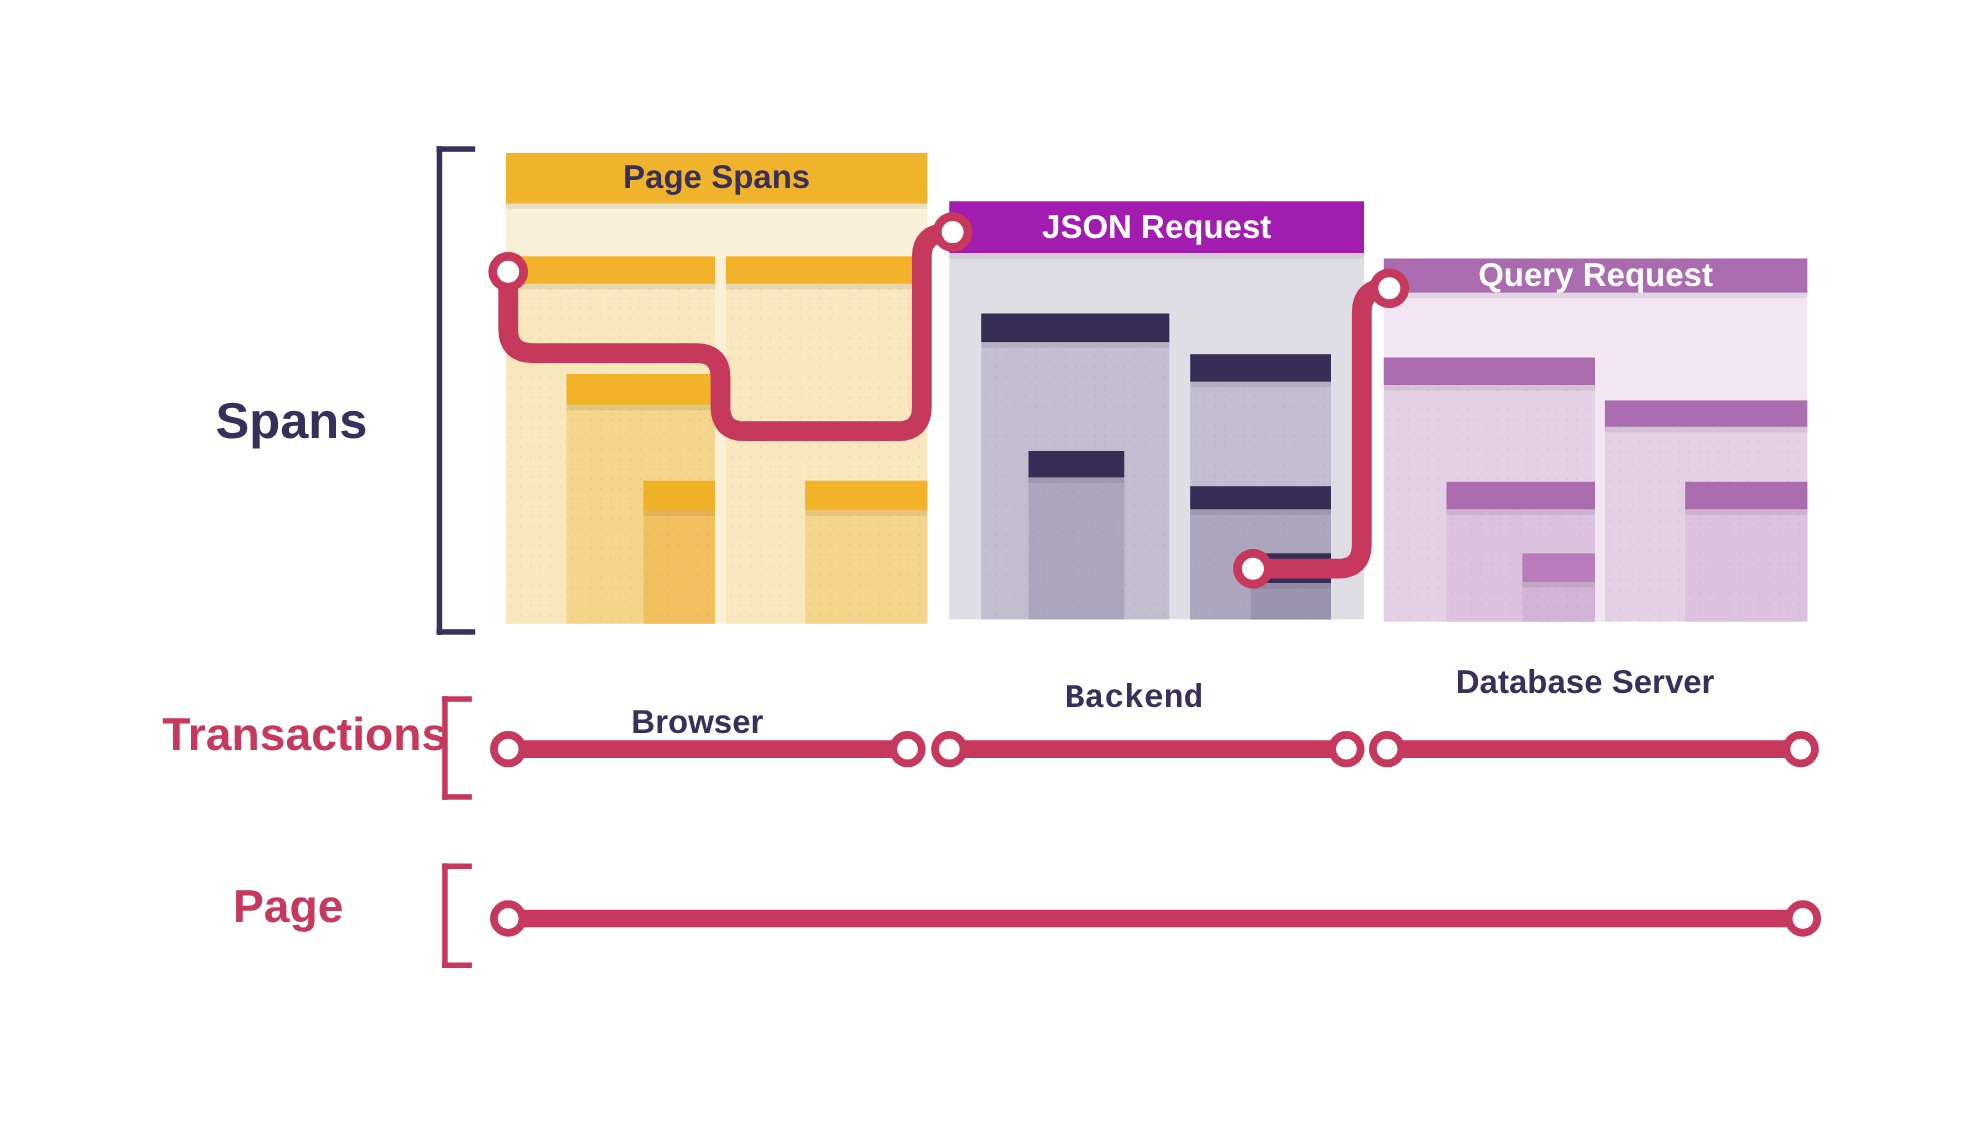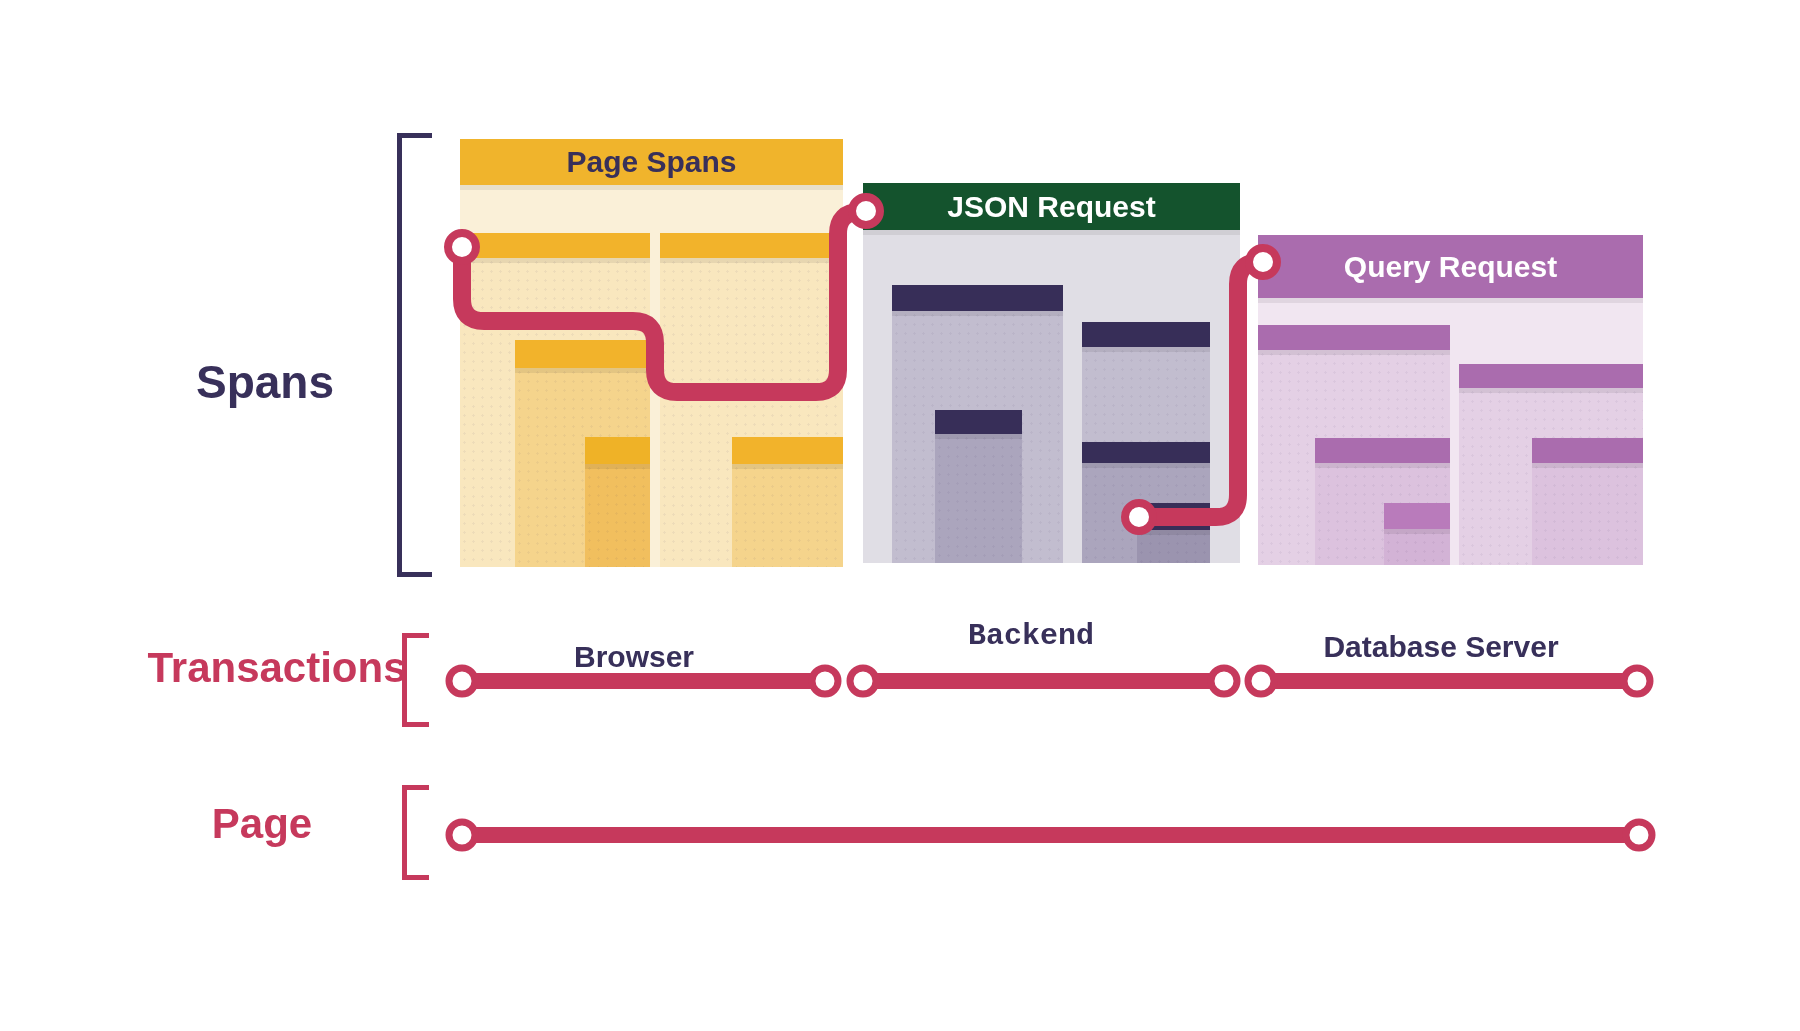--- a/index.html
+++ b/index.html
@@ -24,33 +24,33 @@
     position:absolute;left:0;top:0;width:100%;z-index:2;
     font-weight:bold;font-size:30px;text-align:center;
     box-shadow:0 5px 0 rgba(0,0,0,0.07);
     display:flex;align-items:center;justify-content:center;
   }
   .panel.p0{left:460px;top:139px;width:383px;height:428px;}
   .panel.p0 .panel-header{height:46px;}
   .panel.p1{left:863px;top:183px;width:377px;height:380px;}
   .panel.p1 .panel-header{height:47px;}
   .panel.p2{left:1258px;top:235px;width:385px;height:330px;}
-  .panel.p2 .panel-header{height:63px;}
+  .panel.p2 .panel-header{height:31px;}
   .bar{position:absolute;}
   .bar.header{box-shadow:0 5px 0 rgba(0,0,0,0.07);z-index:3;}
   .bar.body{
     z-index:2;
     background-image:radial-gradient(rgba(56,48,90,0.06) 1.2px, transparent 1.2px);
     background-size:9px 9px;
   }
   
   .service-label{position:absolute;transform:translate(-50%,-50%);font-weight:bold;font-size:30px;color:var(--navy);white-space:nowrap;}
   .service-label.s0{left:634px;top:657px;}
   .service-label.s1{left:1031px;top:636px;font-family:Liberation Mono, monospace;}
-  .service-label.s2{left:1441px;top:647px;}
+  .service-label.s2{left:1441px;top:621px;}
   
   svg.overlay{position:absolute;left:0;top:0;z-index:5;pointer-events:none;}
   .tx-line{stroke:var(--crimson);stroke-width:16;}
   .flow-path{fill:none;stroke:var(--crimson);stroke-width:18;stroke-linecap:round;}
   .node{fill:#ffffff;stroke:var(--crimson);}
   .node.tx-node{stroke-width:7;}
   .node.flow-node{stroke-width:8;}
 </style>
 </head>
 <body>
@@ -86,21 +86,21 @@
         <div class="bar body" style="left: 29px; top: 128px; width: 171px; height: 252px; background-color: rgb(194, 189, 207);"></div>
         <div class="bar header" style="left: 72px; top: 227px; width: 87px; height: 24px; background-color: rgb(55, 46, 88);"></div>
         <div class="bar body" style="left: 72px; top: 251px; width: 87px; height: 129px; background-color: rgb(171, 165, 189);"></div>
         <div class="bar header" style="left: 219px; top: 139px; width: 128px; height: 25px; background-color: rgb(55, 46, 88);"></div>
         <div class="bar body" style="left: 219px; top: 164px; width: 128px; height: 216px; background-color: rgb(194, 189, 207);"></div>
         <div class="bar header" style="left: 219px; top: 259px; width: 128px; height: 21px; background-color: rgb(55, 46, 88);"></div>
         <div class="bar body" style="left: 219px; top: 280px; width: 128px; height: 100px; background-color: rgb(171, 165, 189);"></div>
         <div class="bar header" style="left: 274px; top: 320px; width: 73px; height: 27px; background-color: rgb(55, 46, 88);"></div>
         <div class="bar body" style="left: 274px; top: 347px; width: 73px; height: 33px; background-color: rgb(155, 148, 175);"></div>
       </div>
-    <div class="panel-header" style="background-color: #14532d; color: rgb(255, 255, 255);">JSON Request</div>
+    <div class="panel-header" style="background-color: #a21caf; color: rgb(255, 255, 255);">JSON Request</div>
   </div>
   <div class="panel p2">
     <div class="panel-body" style="background-color: rgb(241, 230, 241);">
         <div class="bar header" style="left: 0px; top: 90px; width: 192px; height: 25px; background-color: rgb(170, 108, 174);"></div>
         <div class="bar body" style="left: 0px; top: 115px; width: 192px; height: 215px; background-color: rgb(228, 208, 229);"></div>
         <div class="bar header" style="left: 201px; top: 129px; width: 184px; height: 24px; background-color: rgb(170, 108, 174);"></div>
         <div class="bar body" style="left: 201px; top: 153px; width: 184px; height: 177px; background-color: rgb(228, 208, 229);"></div>
         <div class="bar header" style="left: 57px; top: 203px; width: 135px; height: 25px; background-color: rgb(170, 108, 174);"></div>
         <div class="bar body" style="left: 57px; top: 228px; width: 135px; height: 102px; background-color: rgb(220, 194, 222);"></div>
         <div class="bar header" style="left: 126px; top: 268px; width: 66px; height: 26px; background-color: rgb(185, 123, 187);"></div>

